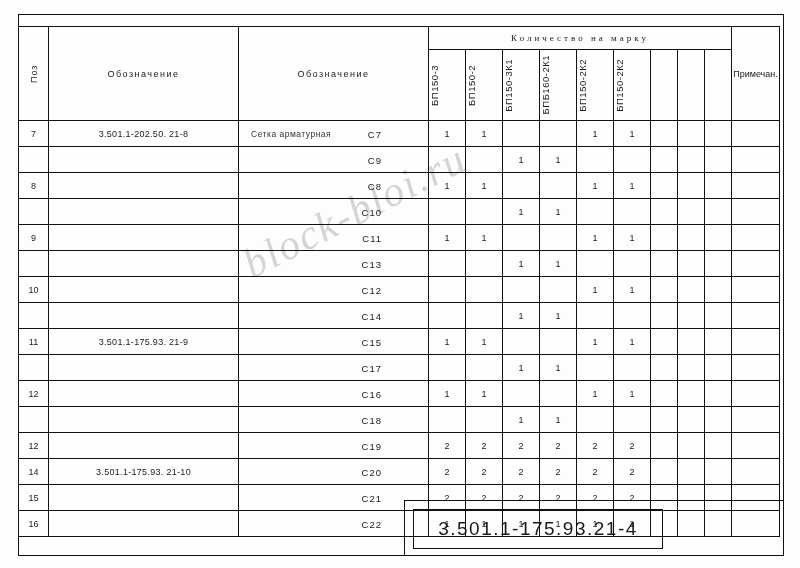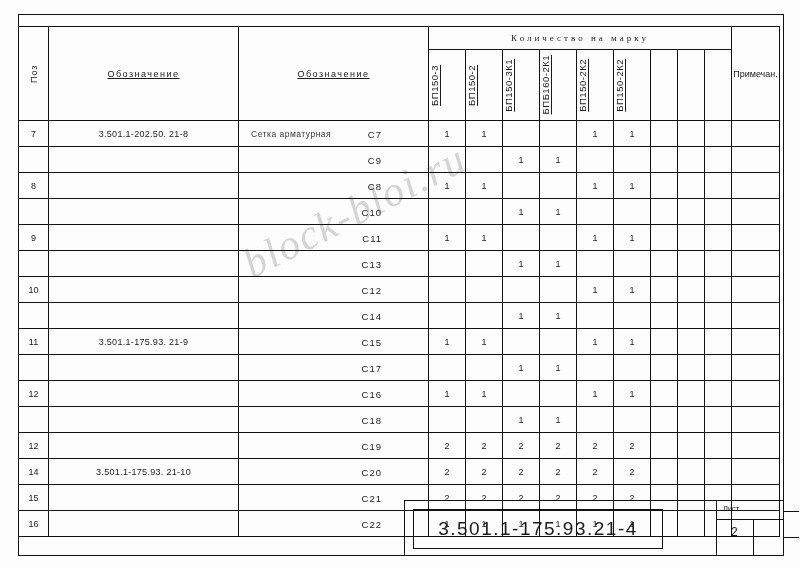--- a/index.html
+++ b/index.html
@@ -24,21 +24,21 @@
   table.main td,table.main th{border:1px solid #111;padding:0;font-size:9px;font-weight:normal;text-align:center;vertical-align:middle;background:transparent;}
 
   .col-pos{width:30px;}
   .col-desig{width:190px;}
   .col-name{width:190px;}
   .col-qty{width:37px;}
   .col-extra{width:27px;}
   .col-note{width:48px;}
 
   .hdr-title{font-size:11px;letter-spacing:3px;height:22px;font-family:Liberation Serif, serif;}
-  .hdr-cell{font-size:11px;letter-spacing:1.5px;height:70px;text-decoration:underline;}
+  .hdr-cell{font-size:11px;letter-spacing:1.5px;height:70px;}
   .vert{writing-mode:vertical-rl;transform:rotate(180deg);white-space:nowrap;font-size:9.5px;letter-spacing:0.5px;}
   .vert-pos{writing-mode:vertical-rl;transform:rotate(180deg);font-size:10px;letter-spacing:1px;}
   .hdr-note{font-size:7.5px;letter-spacing:0px;}
 
   tr.datarow td{height:25px;}
   .cell-desig{text-align:left;padding-left:6px;font-size:9.5px;letter-spacing:0.3px;}
   .cell-pos{font-size:10px;}
   .name-left{text-align:left;padding-left:6px;font-size:8.5px;letter-spacing:0.5px;color:#333;}
   .name-row{position:relative;}
   .name-code{position:absolute;right:46px;top:50%;transform:translateY(-50%);font-size:9.5px;letter-spacing:1px;}
@@ -403,23 +403,15 @@
           <td></td>
           <td></td>
         </tr>
       </tbody>
   </table>
 
   <div class="stamp">
     <div class="stamp-main">
       <span>3.501.1-175.93.21-4</span>
     </div>
-    <div class="stamp-right">
-      <div class="divline"></div>
-      <div class="vline"></div>
-      <div class="lbl">Лист</div>
-      <div class="num">2</div>
-      <div class="tick"></div>
-      <div class="tick2"></div>
-    </div>
   </div>
 
 </div>
 
 </body></html>

